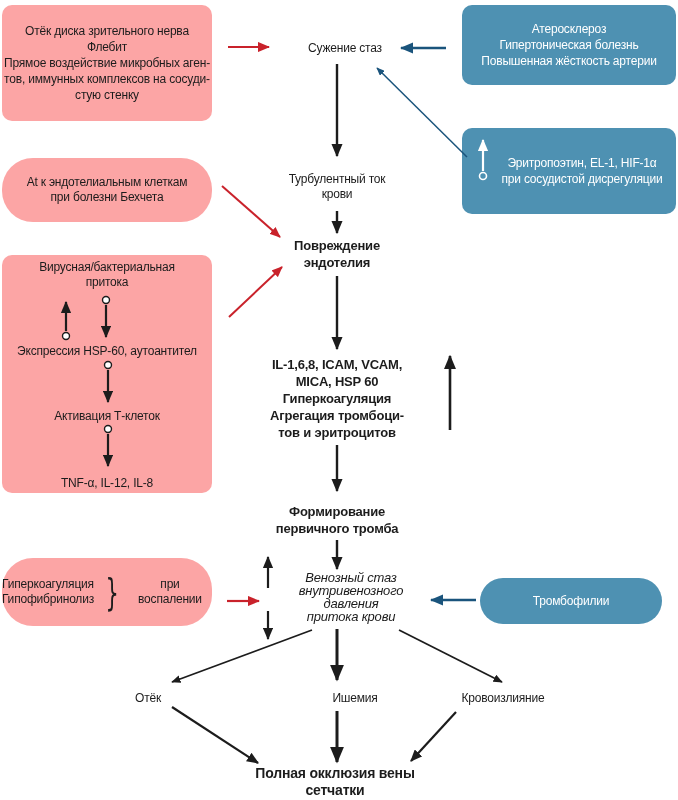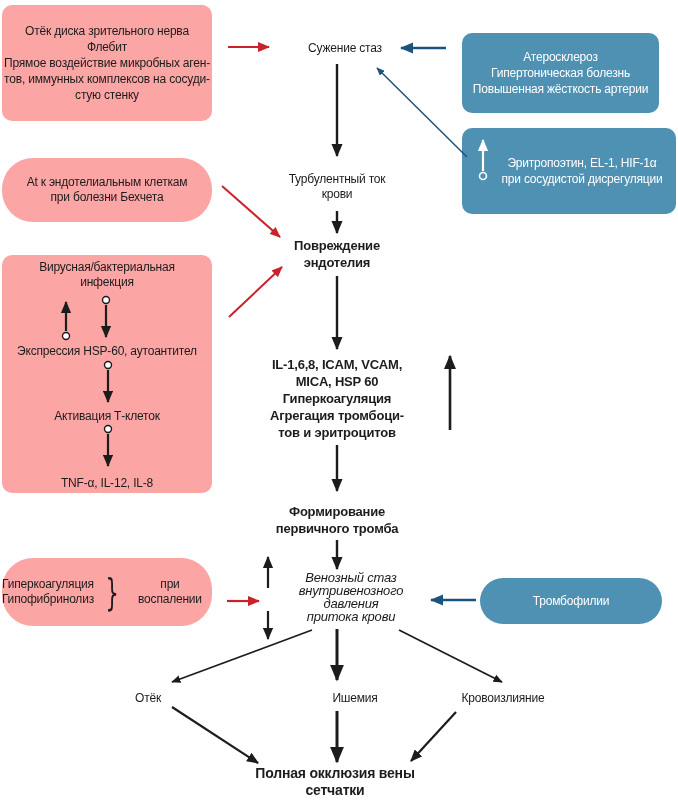--- a/index.html
+++ b/index.html
@@ -32,21 +32,21 @@
 <body>
 
 <div id="canvas">
 
   <div class="node box" style="left:2px;top:5px;width:210px;height:116px;line-height:16px;">Отёк диска зрительного нерва
 Флебит
 Прямое воздействие микробных аген-
 тов, иммунных комплексов на сосуди-
 стую стенку</div>
 
-  <div class="node box blue" style="left:462px;top:5px;width:197px;height:80px;line-height:16px;margin-top:28px;">Атеросклероз
+  <div class="node box blue" style="left:462px;top:5px;width:214px;height:80px;line-height:16px;">Атеросклероз
 Гипертоническая болезнь
 Повышенная жёсткость артерии</div>
 
   <div class="node" style="left:285px;top:40px;width:120px;height:17px;">Сужение стаз</div>
 
   <div class="node box blue" style="left:462px;top:128px;width:214px;height:86px;line-height:16px;">
     <span class="epo-text">Эритропоэтин, EL-1, HIF-1α
 при сосудистой дисрегуляции</span>
   </div>
 
@@ -54,21 +54,21 @@
 крови</div>
 
   <div class="node box pill" style="left:2px;top:158px;width:210px;height:64px;">At к эндотелиальным клеткам
 при болезни Бехчета</div>
 
   <div class="node bold" style="left:277px;top:236px;width:120px;height:36px;">Повреждение
 эндотелия</div>
 
   <div class="node box" style="left:2px;top:255px;width:210px;height:238px;"></div>
   <div class="node" style="left:12px;top:258px;width:190px;height:34px;">Вирусная/бактериальная
-инфекция</div>
+притока</div>
   <div class="node" style="left:7px;top:343px;width:200px;height:16px;">Экспрессия HSP-60, аутоантител</div>
   <div class="node" style="left:7px;top:408px;width:200px;height:16px;">Активация Т-клеток</div>
   <div class="node" style="left:7px;top:475px;width:200px;height:16px;">TNF-α, IL-12, IL-8</div>
 
   <div class="node bold" style="left:252px;top:354px;width:170px;height:88px;">IL-1,6,8, ICAM, VCAM,
 MICA, HSP 60
 Гиперкоагуляция
 Агрегация тромбоци-
 тов и эритроцитов</div>
 

